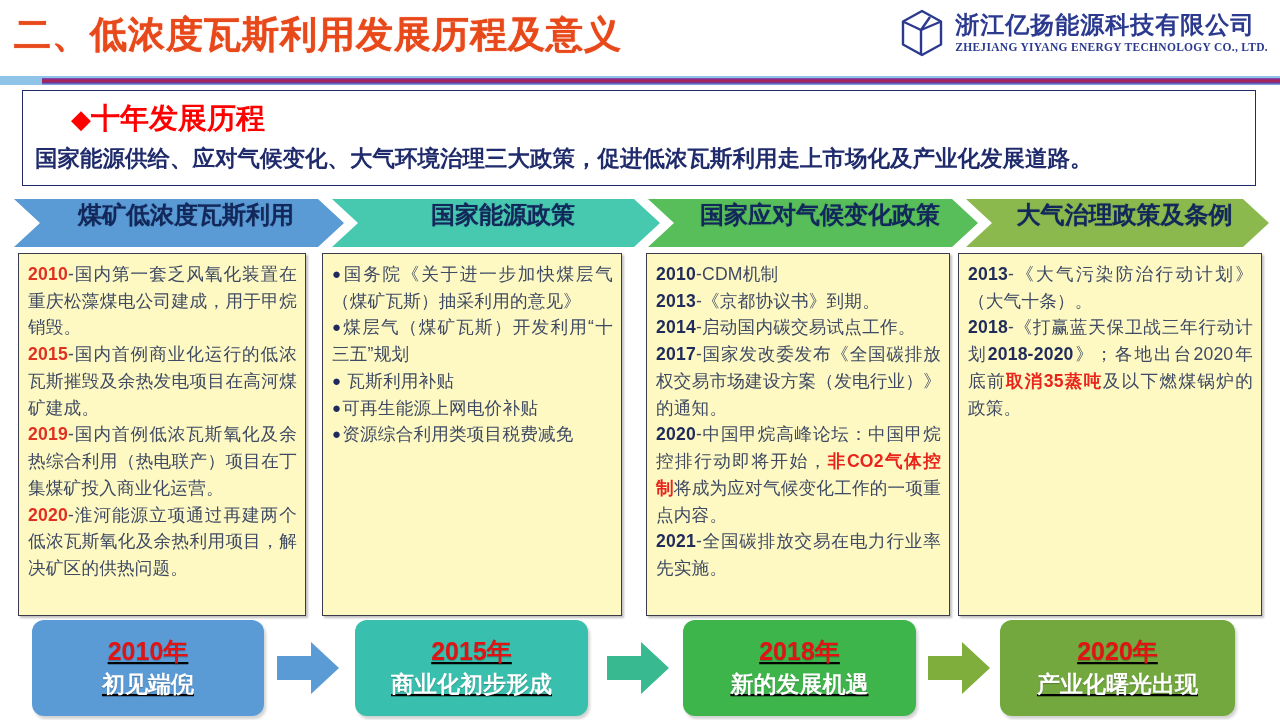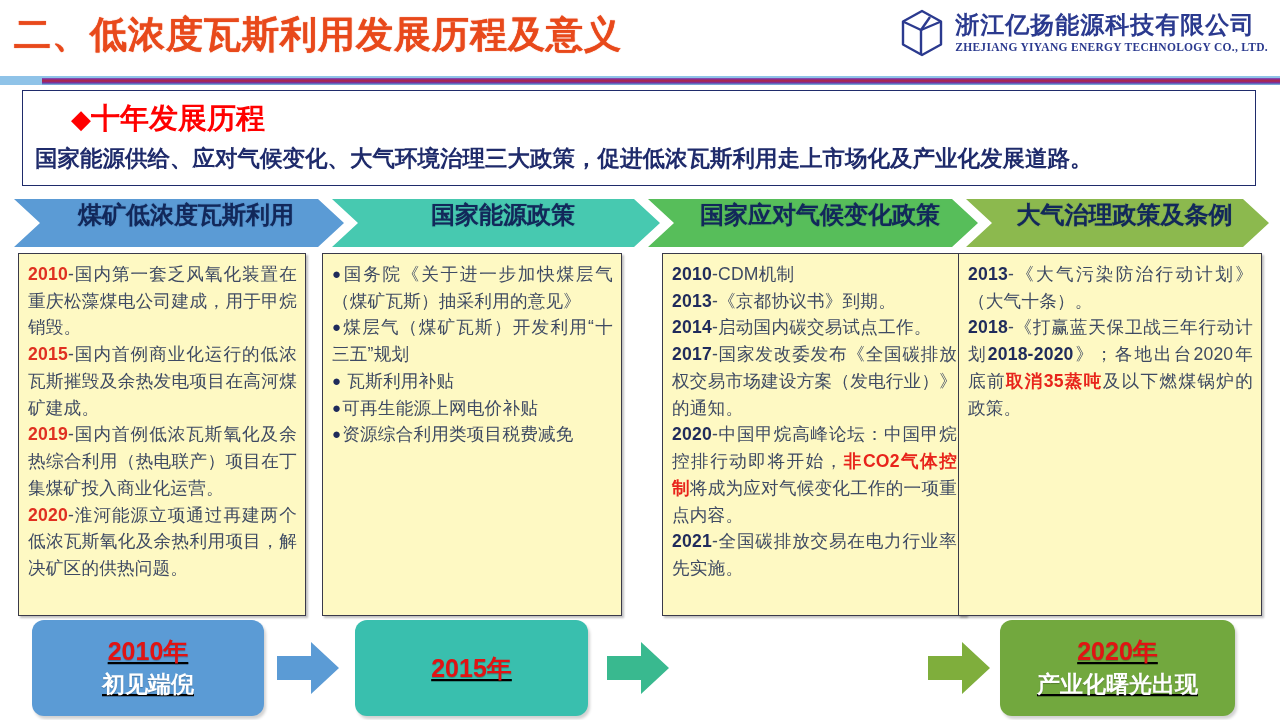--- a/index.html
+++ b/index.html
@@ -153,21 +153,21 @@
         <div class="line"><span class="yr-red">2019</span>-国内首例低浓瓦斯氧化及余热综合利用（热电联产）项目在丁集煤矿投入商业化运营。</div>
         <div class="line"><span class="yr-red">2020</span>-淮河能源立项通过再建两个低浓瓦斯氧化及余热利用项目，解决矿区的供热问题。</div>
       </div>
     <div class="panel" id="pan1" style="left: 304px; width: 300px;">
         <div class="line"><span class="bullet">●</span>国务院《关于进一步加快煤层气（煤矿瓦斯）抽采利用的意见》</div>
         <div class="line"><span class="bullet">●</span>煤层气（煤矿瓦斯）开发利用“十三五”规划</div>
         <div class="line"><span class="bullet">●</span> 瓦斯利用补贴</div>
         <div class="line"><span class="bullet">●</span>可再生能源上网电价补贴</div>
         <div class="line"><span class="bullet">●</span>资源综合利用类项目税费减免</div>
       </div>
-    <div class="panel" id="pan2" style="left: 644px; width: 304px;">
+    <div class="panel" id="pan2" style="left: 628px; width: 304px;">
         <div class="line"><span class="yr-blue">2010</span>-CDM机制</div>
         <div class="line"><span class="yr-blue">2013</span>-《京都协议书》到期。</div>
         <div class="line"><span class="yr-blue">2014</span>-启动国内碳交易试点工作。</div>
         <div class="line"><span class="yr-blue">2017</span>-国家发改委发布《全国碳排放权交易市场建设方案（发电行业）》的通知。</div>
         <div class="line"><span class="yr-blue">2020</span>-中国甲烷高峰论坛：中国甲烷控排行动即将开始，<span class="hl">非CO2气体控制</span>将成为应对气候变化工作的一项重点内容。</div>
         <div class="line"><span class="yr-blue">2021</span>-全国碳排放交易在电力行业率先实施。</div>
       </div>
     <div class="panel" id="pan3" style="left: 940px; width: 304px;">
         <div class="line"><span class="yr-blue">2013</span>-《大气污染防治行动计划》（大气十条）。</div>
         <div class="line"><span class="yr-blue">2018</span>-《打赢蓝天保卫战三年行动计划<span class="num-in">2018-2020</span>》；各地出台2020年底前<span class="hl">取消35蒸吨</span>及以下燃煤锅炉的政策。</div>
@@ -178,25 +178,30 @@
     <div class="mbox" id="mb0" style="left: 32px; width: 232px; background: rgb(91, 155, 213);">
       <span class="yr">2010年</span>
       <span class="lb">初见端倪</span>
     </div>
     <span class="marrow" id="ma0" style="left: 277px;"><svg viewBox="0 0 62 56" width="62" height="56">
           <polygon points="0,16 34,16 34,2 62,28 34,54 34,40 0,40" fill="#5B9BD5"></polygon>
         </svg></span>
 
     <div class="mbox" id="mb1" style="left: 355px; width: 233px; background: rgb(57, 191, 174);">
       <span class="yr">2015年</span>
+      <span class="lb">商业化初步形成</span>
     </div>
     <span class="marrow" id="ma1" style="left: 607px;"><svg viewBox="0 0 62 56" width="62" height="56">
           <polygon points="0,16 34,16 34,2 62,28 34,54 34,40 0,40" fill="#39B98F"></polygon>
         </svg></span>
 
+    <div class="mbox" id="mb2" style="left: 683px; width: 233px; background: rgb(62, 181, 75);">
+      <span class="yr">2018年</span>
+      <span class="lb">新的发展机遇</span>
+    </div>
     <span class="marrow" id="ma2" style="left: 928px;"><svg viewBox="0 0 62 56" width="62" height="56">
           <polygon points="0,16 34,16 34,2 62,28 34,54 34,40 0,40" fill="#7FAE3C"></polygon>
         </svg></span>
 
     <div class="mbox" id="mb3" style="left: 1000px; width: 235px; background: rgb(114, 168, 62);">
       <span class="yr">2020年</span>
       <span class="lb">产业化曙光出现</span>
     </div>
   </div>
 

